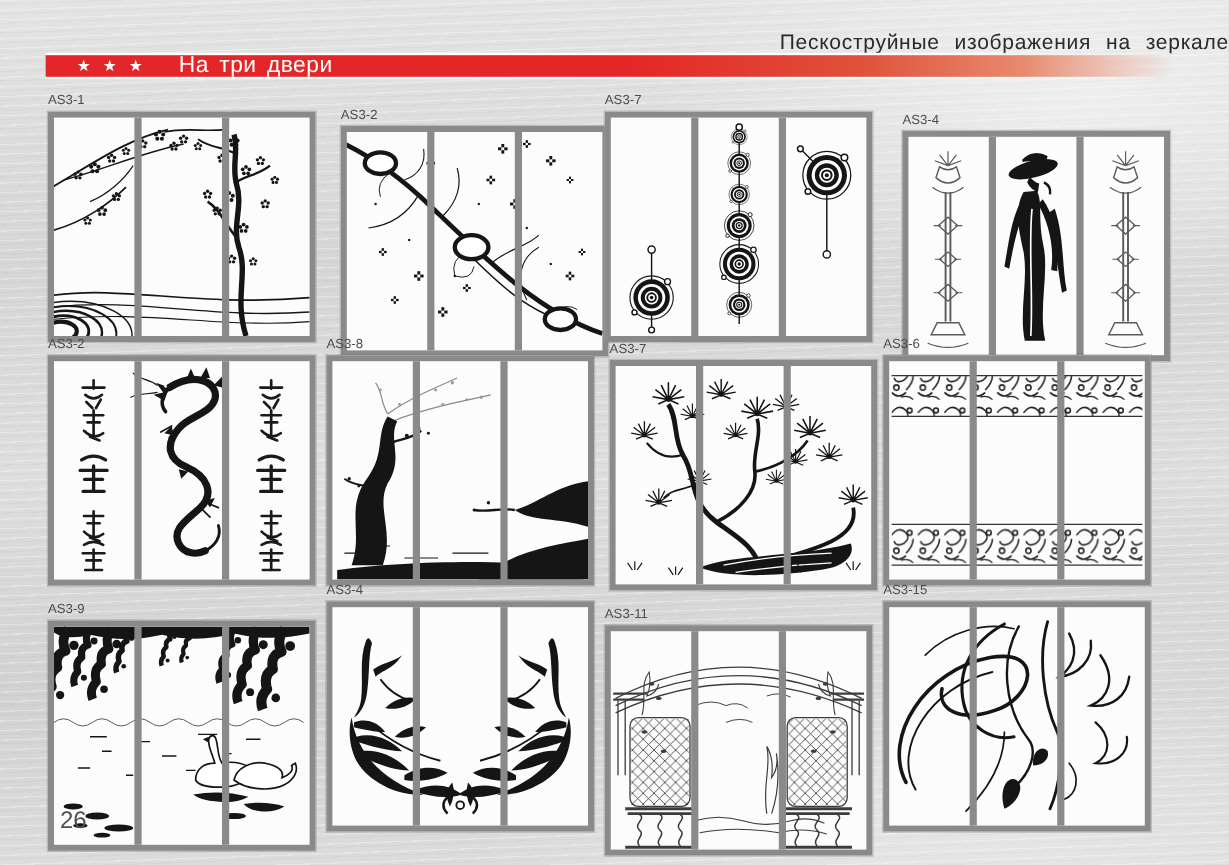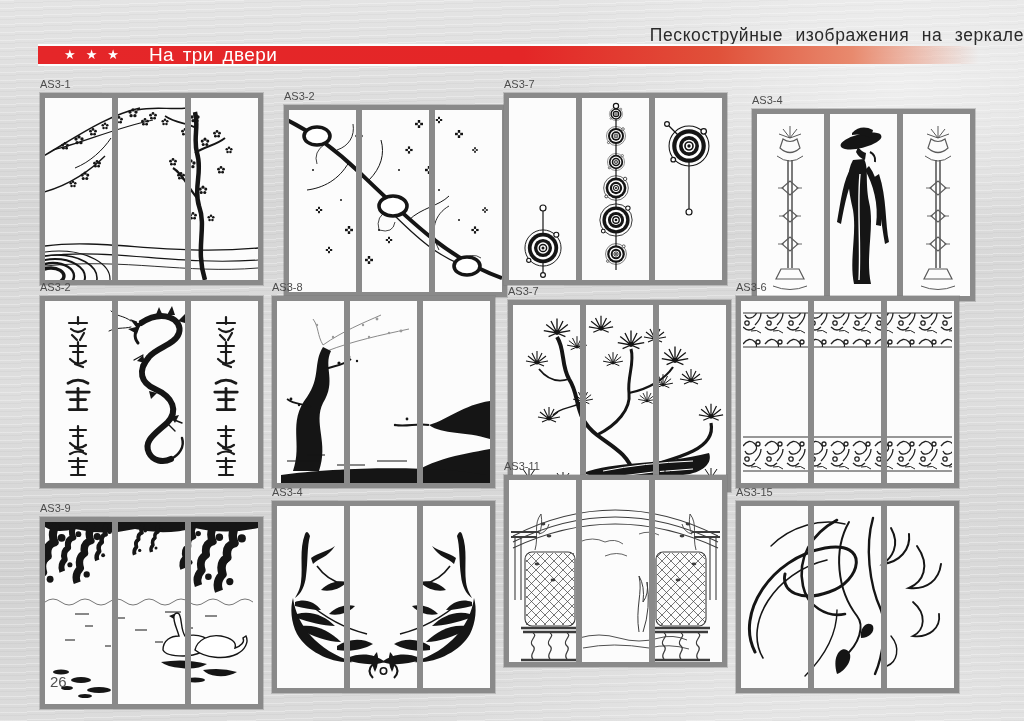--- a/index.html
+++ b/index.html
@@ -29,21 +29,21 @@
   .banner-label{margin-left:20px;font-size:19px;letter-spacing:.4px;word-spacing:3px}
 
   .cell{position:absolute;width:223px}
   .glabel{display:block;text-align:left;font-size:11px;color:#4c4c4c;height:13px;margin:0 0 2px 0}
   .doors{position:relative;height:192px;box-sizing:border-box;border:5px solid #8a8a8a;
          background:#fcfcfc;box-shadow:0 0 0 1px rgba(120,120,120,.35)}
   .doors svg{position:absolute;left:0;top:0;width:213px;height:182px;display:block}
   .dv{position:absolute;top:0;bottom:0;width:6px;background:#8a8a8a}
   .d1{left:67px}.d2{left:140px}
 
-  .pagenum{position:absolute;left:50px;top:673px;font-size:15px;color:#4f4f4f}
+  .pagenum{position:absolute;left:50px;top:673px;font-size:20px;color:#4f4f4f}
 </style>
 </head>
 <body>
 
 <div class="bg1"></div>
 <div class="bg2"></div>
 <div class="bg3"></div>
 
 <h1 class="title">Пескоструйные изображения на зеркале</h1>
 
@@ -517,21 +517,21 @@
         <path d="M96,158 q-7,7 0,14"></path>
           <path d="M117,158 q7,7 0,14"></path>
       </g>
       <circle cx="106.5" cy="165" r="3.2" fill="none" stroke="#151515" stroke-width="1.6"></circle>
     </svg>
     <i class="dv d1"></i>
     <i class="dv d2"></i>
   </div>
 </figure>
 
-<figure class="cell" style="left:504px;top:460px;margin:0">
+<figure class="cell" style="left:504px;top:506px;margin:0">
   <figcaption class="glabel">AS3-11</figcaption>
   <div class="doors">
     <svg viewBox="0 0 213 182">
       <defs>
         <pattern id="lat" width="9" height="9" patternUnits="userSpaceOnUse">
           <path d="M0,9 L9,0 M0,0 L9,9" stroke="#3c3c3c" stroke-width=".7" fill="none"></path>
         </pattern>
         <g id="bal">
             <path d="M0,0 c6,3 -6,8 0,13 c5,4 -5,8 0,13" stroke="#3c3c3c" stroke-width="1.3" fill="none"></path>
           </g>

